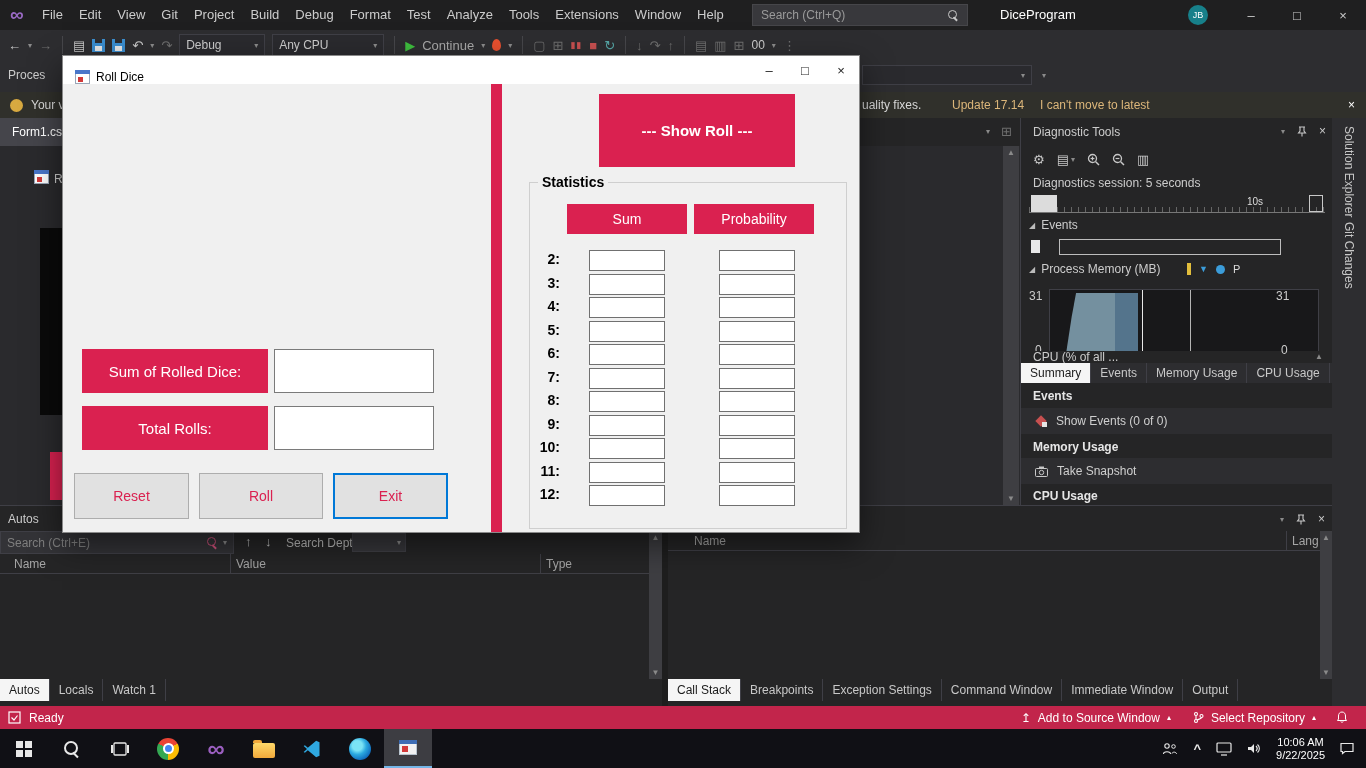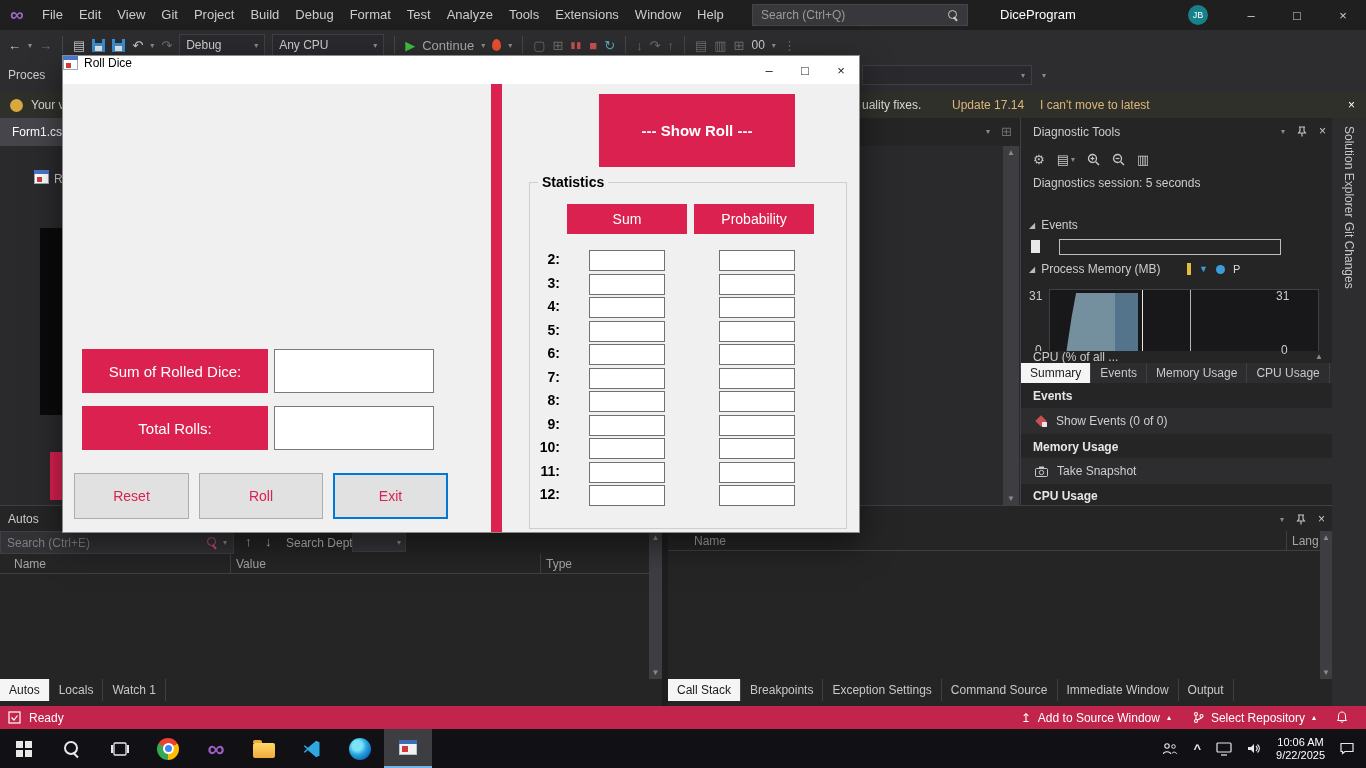--- a/index.html
+++ b/index.html
@@ -128,21 +128,21 @@
 .folder::before{content:"";position:absolute;top:-3px;left:0;width:9px;height:3px;background:#F2A93B;border-radius:2px 2px 0 0}
 .edge{width:22px;height:22px;border-radius:50%;background:radial-gradient(circle at 38% 35%,#7BE3F5 0 25%,#2BA9E0 45%,#0B61B8 80%)}
 .appicon{width:18px;height:15px;border:1px solid #B9C4CE;background:#F2F2F2;position:relative}
 .appicon::before{content:"";position:absolute;left:-1px;top:-1px;right:-1px;height:4px;background:#3E6DB5}
 .appicon::after{content:"";position:absolute;left:2px;top:5px;width:6px;height:6px;background:#D23A3A}
 .tray{margin-left:auto;display:flex;align-items:center;gap:15px;padding-right:12px;color:#E8E8E8}
 .clock{display:flex;flex-direction:column;align-items:center;font-size:11px;line-height:13px;color:#FFF}
 
 .dlg{position:absolute;left:62px;top:55px;width:798px;height:478px;background:#F0F0F0;border:1px solid #8A8A8A;
      box-shadow:0 12px 30px rgba(0,0,0,.5);z-index:50;color:#000}
-.dlgtb{position:absolute;left:0;top:0;width:100%;height:28px;background:#FFF;display:flex;align-items:flex-start;padding-left:0}
+.dlgtb{position:absolute;left:0;top:0;width:100%;height:28px;background:#FFF;display:flex;align-items:flex-end;padding-left:12px}
 .dlgtitle{font-size:12px;color:#000;margin-left:6px}
 .dlgctrl{position:absolute;right:0;top:0;display:flex}
 .dbtn{width:36px;height:28px;display:flex;align-items:center;justify-content:center;color:#222;font-size:13px}
 .dlgbody{position:absolute;left:0;top:28px;right:0;bottom:0;background:#F0F0F0}
 .stripe{position:absolute;left:428px;top:0;width:11px;height:100%;background:#DA2150}
 .redlabel{position:absolute;display:flex;align-items:center;justify-content:center;background:#DA2150;color:#FFF}
 .txtbox{position:absolute;background:#FFF;border:1px solid #7A7A7A}
 .wbtn2{position:absolute;display:flex;align-items:center;justify-content:center;background:#E1E1E1;
        border:1px solid #ADADAD;color:#DA2150;font-size:14px}
 .group{position:absolute;left:466px;top:98px;width:318px;height:347px;border:1px solid #CFCFCF}
@@ -288,20 +288,26 @@
     <span>
         <svg width="13" height="13">
           <circle cx="5.5" cy="5.5" r="4" fill="none" stroke="#C8C8C8" stroke-width="1.3"></circle>
           <line x1="8.7" y1="8.7" x2="12" y2="12" stroke="#C8C8C8" stroke-width="1.5"></line>
           <line x1="3.6" y1="5.5" x2="7.4" y2="5.5" stroke="#C8C8C8" stroke-width="1.2"></line>
         </svg>
       </span>
     <span class="ticon">▥</span>
   </div>
   <span class="session">Diagnostics session: 5 seconds</span>
+  <div class="timeline">
+    <span class="ticks"></span>
+    <span class="blockL"></span>
+    <span class="mark">10s</span>
+    <span class="blockR"></span>
+  </div>
   <div class="sechdr" style="top:100px">
     <span class="expander">◢</span>
     <span>Events</span>
   </div>
   <div class="lane">
     <span class="laneicon"></span>
     <span class="lanebox"></span>
   </div>
   <div class="sechdr" style="top:144px;width:296px">
     <span class="expander">◢</span>
@@ -406,21 +412,21 @@
     <span class="colsep" style="left:618px"></span>
   </div>
   <div class="sb" style="position:absolute;left:652px;top:25px;width:12px;height:148px">
     <span>▲</span>
     <span>▼</span>
   </div>
   <div class="btabs">
       <span class="vtab active">Call Stack</span>
       <span class="vtab">Breakpoints</span>
       <span class="vtab">Exception Settings</span>
-      <span class="vtab">Command Source</span>
+      <span class="vtab">Command Window</span>
       <span class="vtab">Immediate Window</span>
       <span class="vtab">Output</span>
     </div>
 </div>
 
 <div class="statusbar">
   <span>
       <svg width="13" height="13">
         <rect x="1" y="1" width="11" height="11" fill="none" stroke="#FFF" stroke-width="1.2"></rect>
         <path d="M3.5 6.5 L6 9 L9.5 4.5" fill="none" stroke="#FFF" stroke-width="1.2"></path>

